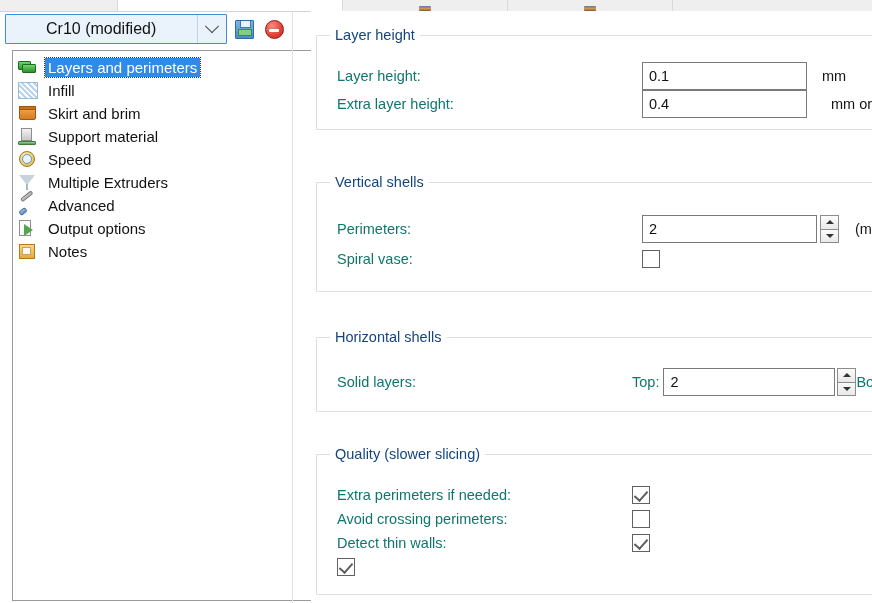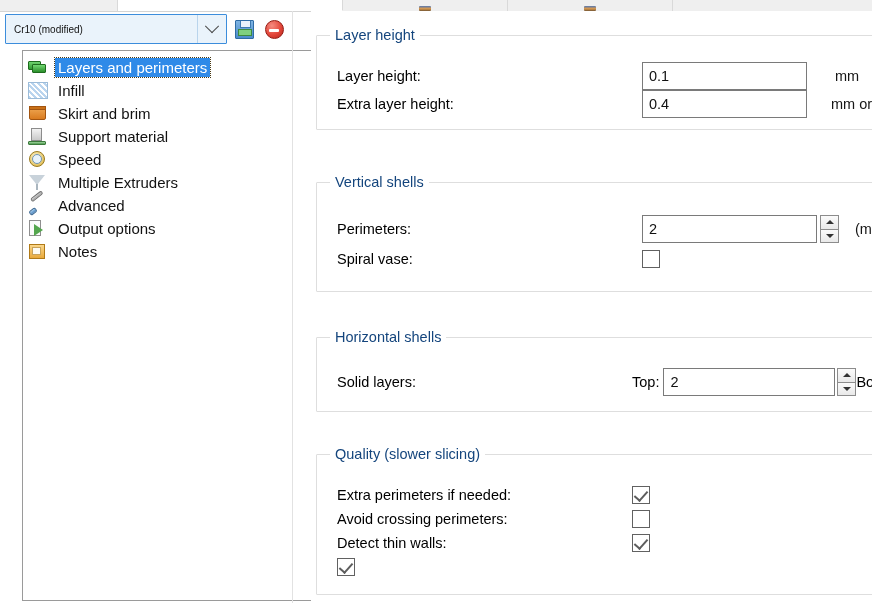--- a/index.html
+++ b/index.html
@@ -39,43 +39,43 @@
   .preset-row{position:absolute;left:5px;top:14px;height:30px;display:flex;align-items:center;}
   .combo{
     width:222px;height:30px;box-sizing:border-box;
     background:#eaf3fb;
     border:1px solid #3c8ddc;
     border-radius:1px;
     display:flex;align-items:center;
     position:relative;
   }
   .combo-text{
-    flex:1;padding-left:8px;font-size:10px;color:#111;
-    white-space:nowrap;overflow:hidden;
+    flex:1;padding-left:24px;font-size:16px;color:#111;
+    white-space:nowrap;overflow:hidden;margin-left:16px;
   }
   .combo-arrow{
     width:28px;height:100%;display:flex;align-items:center;justify-content:center;
     border-left:1px solid #b9d4ec;
   }
   .chev{display:block;width:9px;height:9px;border-right:1.6px solid #4a4a4a;border-bottom:1.6px solid #4a4a4a;transform:rotate(45deg) translate(-2px,-2px);}
 
   .icon-btn{width:26px;height:26px;margin-left:4px;display:flex;align-items:center;justify-content:center;}
 
   
   .floppy{position:relative;width:19px;height:19px;background:linear-gradient(180deg,#7fb4e3 0%,#4b8ccb 100%);border:1px solid #2f6ca5;border-radius:1px;box-sizing:border-box;}
   .floppy:before{content:"";position:absolute;left:4px;top:0;width:11px;height:7px;background:#e8f1fa;border:1px solid #3d78b0;border-top:0;box-sizing:border-box;}
   .floppy:after{content:"";position:absolute;left:2.5px;bottom:1.5px;width:14px;height:7px;background:#7fd07f;border:1px solid #3e8a3e;box-sizing:border-box;}
 
   
   .delcircle{position:relative;width:19px;height:19px;border-radius:50%;background:radial-gradient(circle at 35% 28%,#f58b80 0%,#e3463a 55%,#b5231a 100%);border:1px solid #951a12;box-sizing:border-box;}
   .delcircle:after{content:"";position:absolute;left:3.5px;top:8px;width:10px;height:3px;background:#fff;border-radius:1px;}
 
   
   .treepanel{
-    position:absolute;left:22px;top:50px;width:316px;height:551px;
+    position:absolute;left:12px;top:50px;width:316px;height:551px;
     background:#ffffff;border:1px solid #9a9a9a;box-sizing:border-box;
     overflow:hidden;
   }
   .tree-item{
     display:flex;align-items:center;height:23px;padding-left:5px;
     white-space:nowrap;
   }
   .tree-item .ti-icon{width:20px;height:19px;margin-right:7px;position:relative;flex:0 0 20px;}
   .tree-item .ti-label{font-size:15px;color:#121212;line-height:1;padding:2px 3px;}
   .tree-item.selected .ti-label{
@@ -112,21 +112,21 @@
   .group{
     position:absolute;left:5px;width:700px;
     border:1px solid #dedede;border-radius:1px;
     box-sizing:border-box;
   }
   .group > .legend{
     position:absolute;left:13px;top:-9px;background:#ffffff;
     padding:0 5px;font-size:14.5px;color:#14457d;white-space:nowrap;
   }
   .row{display:flex;align-items:center;height:28px;}
-  .lbl{font-size:14.5px;color:#000000;white-space:nowrap;}
+  .lbl{font-size:14.5px;color:#0f766e;white-space:nowrap;}
 
   .txtbox{
     box-sizing:border-box;height:28px;
     border:1px solid #7a7a7a;background:#ffffff;
     display:flex;align-items:center;padding-left:6px;
     font-size:14.5px;color:#111;
   }
   .unit{font-size:14.5px;color:#161616;white-space:nowrap;}
 
   .spin{
@@ -240,21 +240,21 @@
   <div class="settings">
 
     <div class="group" style="top:24px;height:95px">
       <span class="legend">Layer height</span>
 
       <div class="row" style="position:absolute;left:20px;top:26px;width:660px">
         <span class="lbl" style="width:305px">Layer height:</span>
         <span class="txtbox" style="width:165px">
             <span>0.1</span>
           </span>
-        <span class="unit" style="margin-left:28px">mm</span>
+        <span class="unit" style="margin-left:15px">mm</span>
       </div>
 
       <div class="row" style="position:absolute;left:20px;top:54px;width:660px">
         <span class="lbl" style="width:305px">Extra layer height:</span>
         <span class="txtbox" style="width:165px">
             <span>0.4</span>
           </span>
         <span class="unit" style="margin-left:24px">mm or %</span>
       </div>
     </div>

